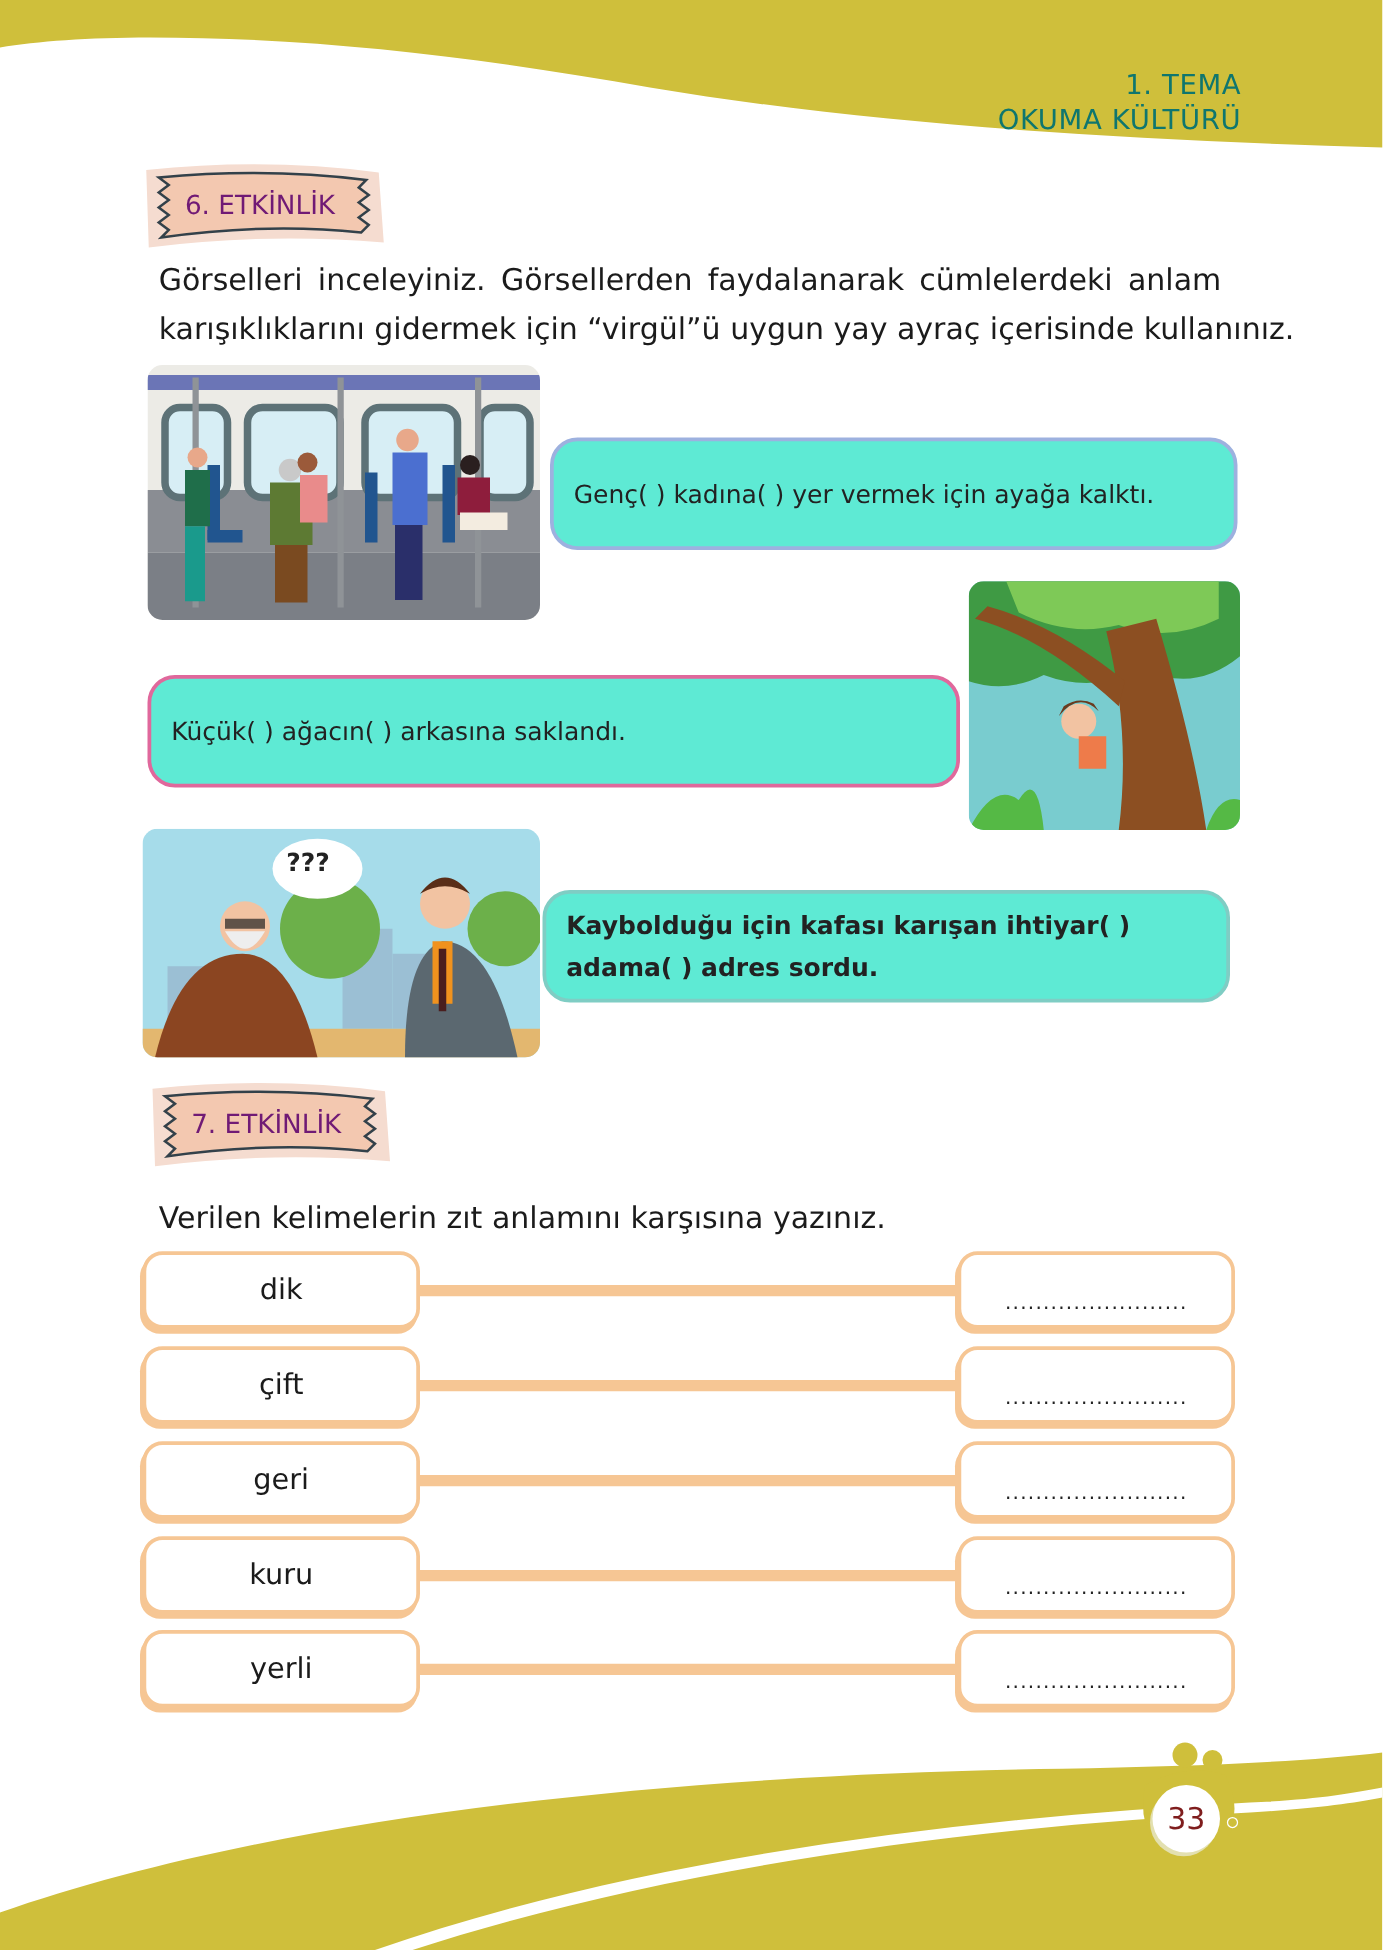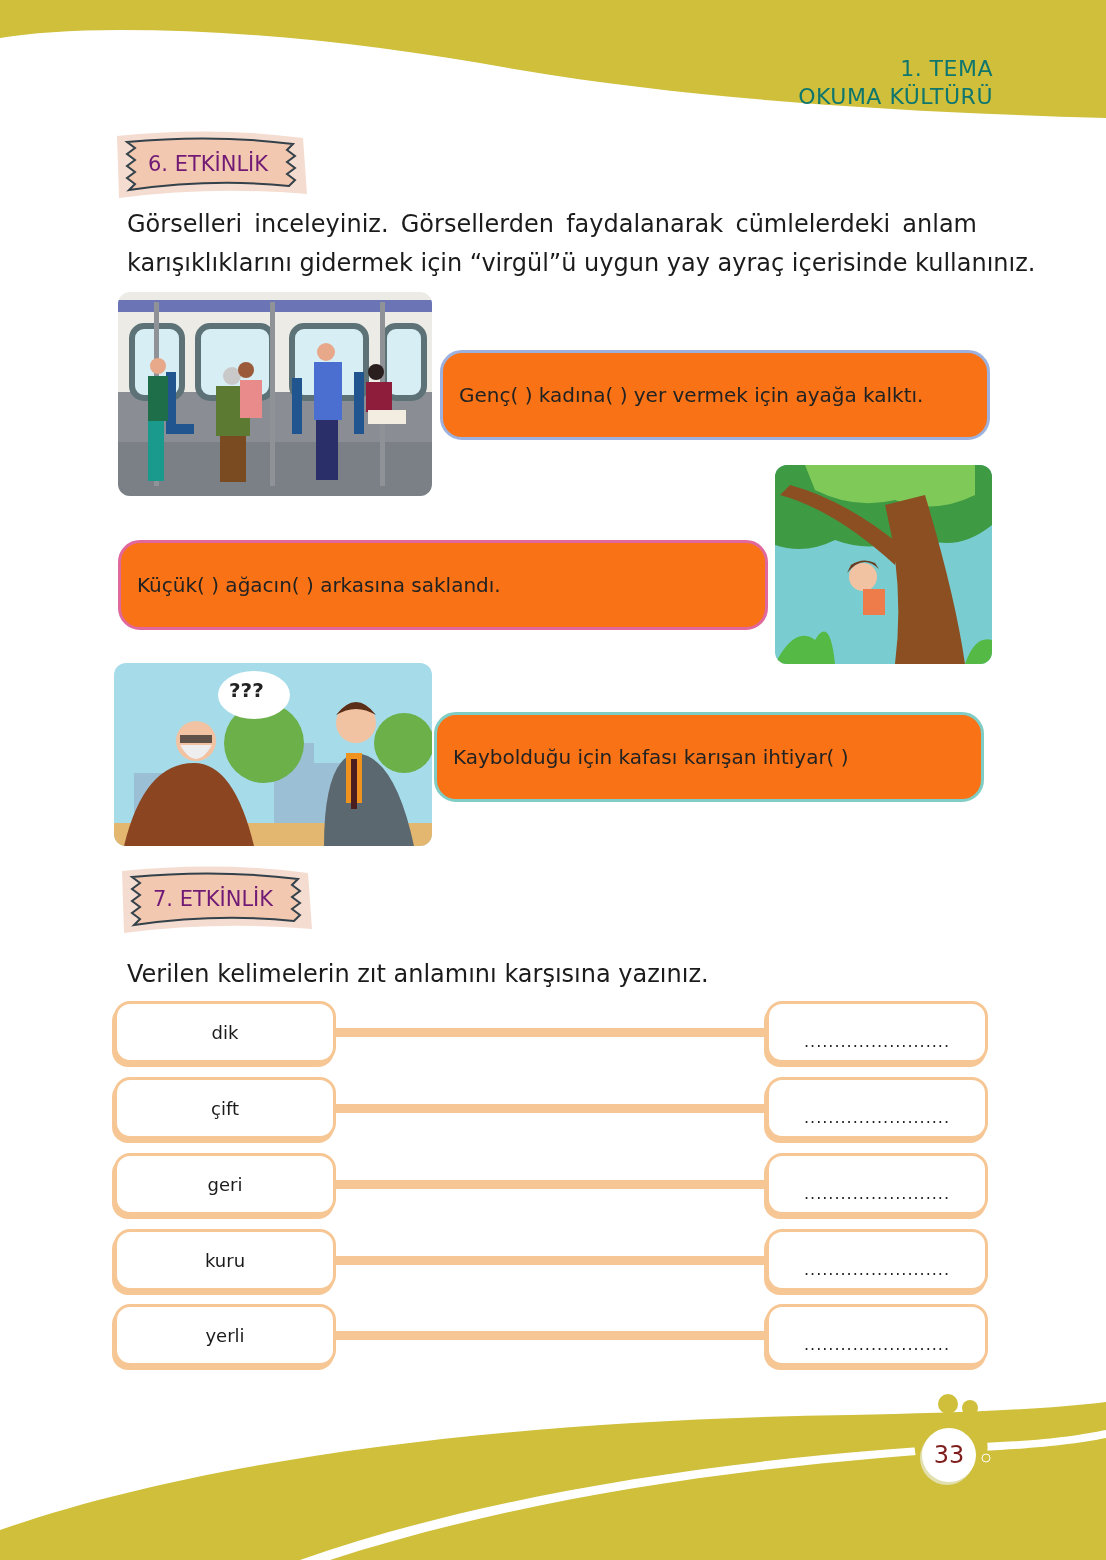--- a/index.html
+++ b/index.html
@@ -8,22 +8,22 @@
   .header-band{left:0;top:0;width:1106px;height:130px;}
   .footer-band{left:0;top:1380px;width:1106px;height:180px;}
   .theme{right:113px;top:55px;text-align:right;font-size:22px;line-height:28px;color:#0f766e;letter-spacing:0.5px;font-family:"DejaVu Sans",sans-serif;}
   .theme div{white-space:nowrap;}
   .ribbon{width:190px;height:72px;}
   .ribbon svg{position:absolute;left:0;top:0;}
   .ribbon span{position:absolute;left:0;top:0;width:100%;height:100%;display:flex;align-items:center;justify-content:center;font-size:21px;color:#701a75;}
   .instr{font-size:24px;line-height:39px;color:#1b1b1b;text-align:justify;}
   .instr.j{text-align-last:justify;}
   .pic{border-radius:12px;overflow:hidden;}
-  .sentence-box{background:#f97316;border-radius:22px;font-size:20px;color:#222;padding:0 16px;display:flex;align-items:center;line-height:34px;text-align:right;}
-  .word-box{width:222px;height:62px;border:3px solid #f6c694;border-radius:16px;background:#fff;box-sizing:border-box;display:flex;align-items:center;justify-content:center;font-size:18px;color:#1b1b1b;box-shadow:-2px 4px 0 #f6c694;}
+  .sentence-box{background:#5eead4;border-radius:22px;font-size:20px;color:#222;padding:0 16px;display:flex;align-items:center;line-height:34px;text-align:right;}
+  .word-box{width:222px;height:62px;border:3px solid #f6c694;border-radius:16px;background:#fff;box-sizing:border-box;display:flex;align-items:center;justify-content:center;font-size:23px;color:#1b1b1b;box-shadow:-2px 4px 0 #f6c694;}
   .answer-box{width:222px;height:62px;border:3px solid #f6c694;border-radius:16px;background:#fff;box-sizing:border-box;display:flex;align-items:center;justify-content:center;font-size:16px;letter-spacing:1px;color:#222;padding-top:18px;box-shadow:-2px 4px 0 #f6c694;}
   .connector{height:9px;background:#f6c694;}
   .page-num{left:922px;top:1428px;width:54px;height:54px;border-radius:50%;background:#fff;display:flex;align-items:center;justify-content:center;font-size:24px;color:#7f1d1d;box-shadow:-2px 3px 0 #e3e0b0;}
 </style>
 </head>
 <body>
 
 <svg class="abs header-band" width="1106" height="130" viewBox="0 0 1106 130">
   <path d="M0,0 L1106,0 L1106,118 C900,112 700,100 520,70 C380,45 250,30 120,30 C70,30 30,33 0,38 Z" fill="#cfbf3b"></path>
 </svg>
@@ -113,22 +113,23 @@
     <path d="M66,82 Q82,110 98,82 Z" fill="#eeeeee"></path>
   <rect x="66" y="72" width="32" height="8" fill="#222" opacity="0.7"></rect>
   <ellipse cx="140" cy="32" rx="36" ry="24" fill="#ffffff"></ellipse>
   <path d="M210,183 Q210,100 240,90 Q280,90 300,183 Z" fill="#5b6870"></path>
   <circle cx="242" cy="60" r="20" fill="#f2c3a2"></circle>
     <path d="M222,52 Q242,26 262,52 Q242,40 222,52 Z" fill="#5a2e18"></path>
   <rect x="232" y="90" width="16" height="50" fill="#f0921e"></rect>
     <rect x="237" y="96" width="6" height="50" fill="#4a1e1e"></rect>
 </svg>
 <div class="abs" style="left:229px;top:678px;font-size:20px;font-weight:bold;color:#222;">???</div>
-<div class="abs sentence-box" style="left:434px;top:712px;width:512px;height:84px;border:3px solid #7fcdc4;flex-direction:column;align-items:flex-start;justify-content:center;">
+<div class="abs sentence-box" style="left:434px;top:712px;width:512px;height:84px;border:3px solid #7fcdc4;flex-direction:column;align-items:flex-start;justify-content:center;font-weight:bold;">
   <span>Kaybolduğu için kafası karışan ihtiyar( )</span>
+  <span>adama( ) adres sordu.</span>
 </div>
 
 <div class="abs ribbon" style="left:118px;top:863px;">
   <svg width="195" height="74" viewBox="0 0 195 74">
     <path d="M4,8 Q100,-2 190,10 L194,66 Q100,58 6,70 Z" fill="#f5dcd0"></path>
     <path d="M14,14 Q100,6 180,16 L174,22 L182,28 L174,34 L182,40 L174,46 L182,52 L176,58 Q100,50 16,62 L22,56 L14,50 L22,44 L14,38 L22,32 L14,26 L22,20 Z" fill="#f3c8b0" stroke="#33414a" stroke-width="2"></path>
   </svg>
   <span>7. ETKİNLİK</span>
 </div>
 

